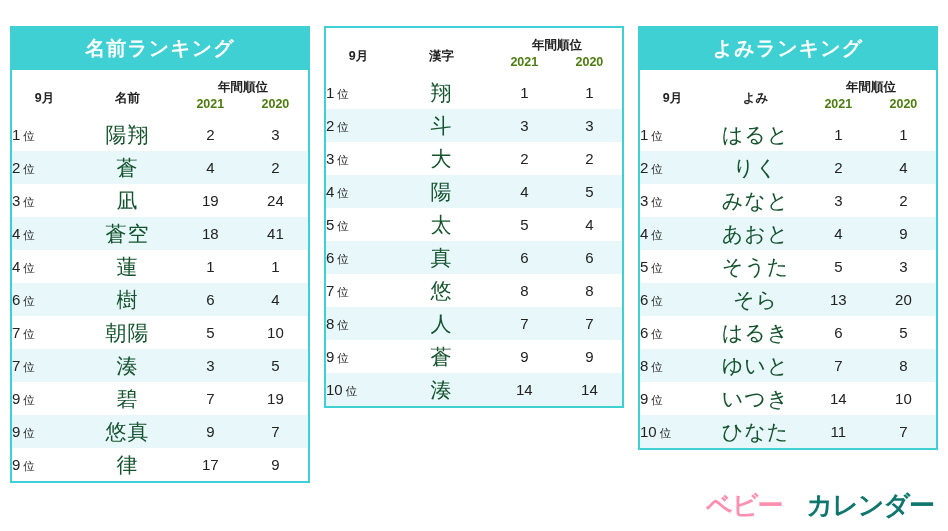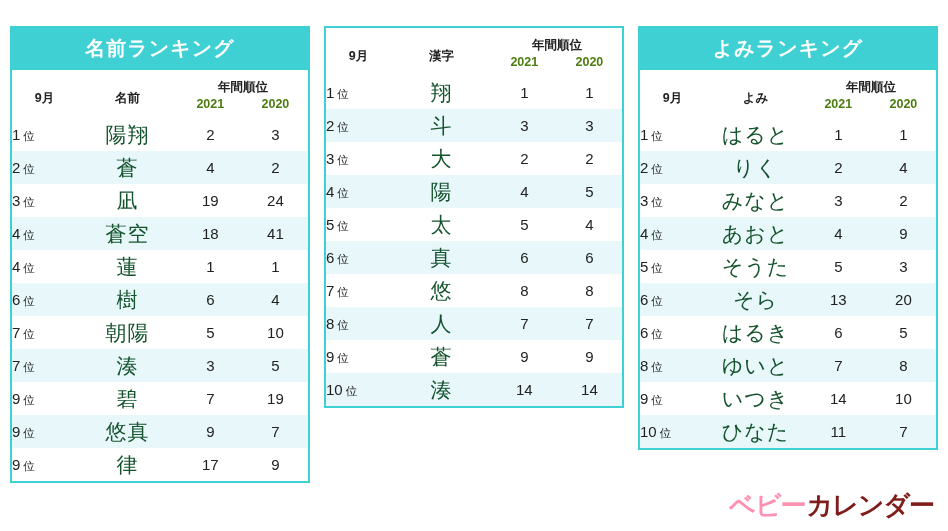--- a/index.html
+++ b/index.html
@@ -90,33 +90,33 @@
   tbody td.num {
     font-size: 15px;
     color: #222;
   }
   .logo {
     position: absolute;
     right: 14px;
     bottom: 8px;
     display: flex;
     align-items: center;
-    gap: 1px;
+    gap: 24px;
   }
   .logo-baby {
     color: #ff8fb0;
     font-size: 26px;
     font-weight: bold;
     letter-spacing: -1px;
     text-shadow:
       -1.5px -1.5px 0 #fff, 1.5px -1.5px 0 #fff,
       -1.5px 1.5px 0 #fff, 1.5px 1.5px 0 #fff;
   }
   .logo-cal {
-    color: #7f1d1d;
+    color: #0f766e;
     font-size: 26px;
     font-weight: bold;
     letter-spacing: -1px;
     text-shadow:
       -1.5px -1.5px 0 #fff, 1.5px -1.5px 0 #fff,
       -1.5px 1.5px 0 #fff, 1.5px 1.5px 0 #fff;
   }
 </style>
 </head>
 <body>

